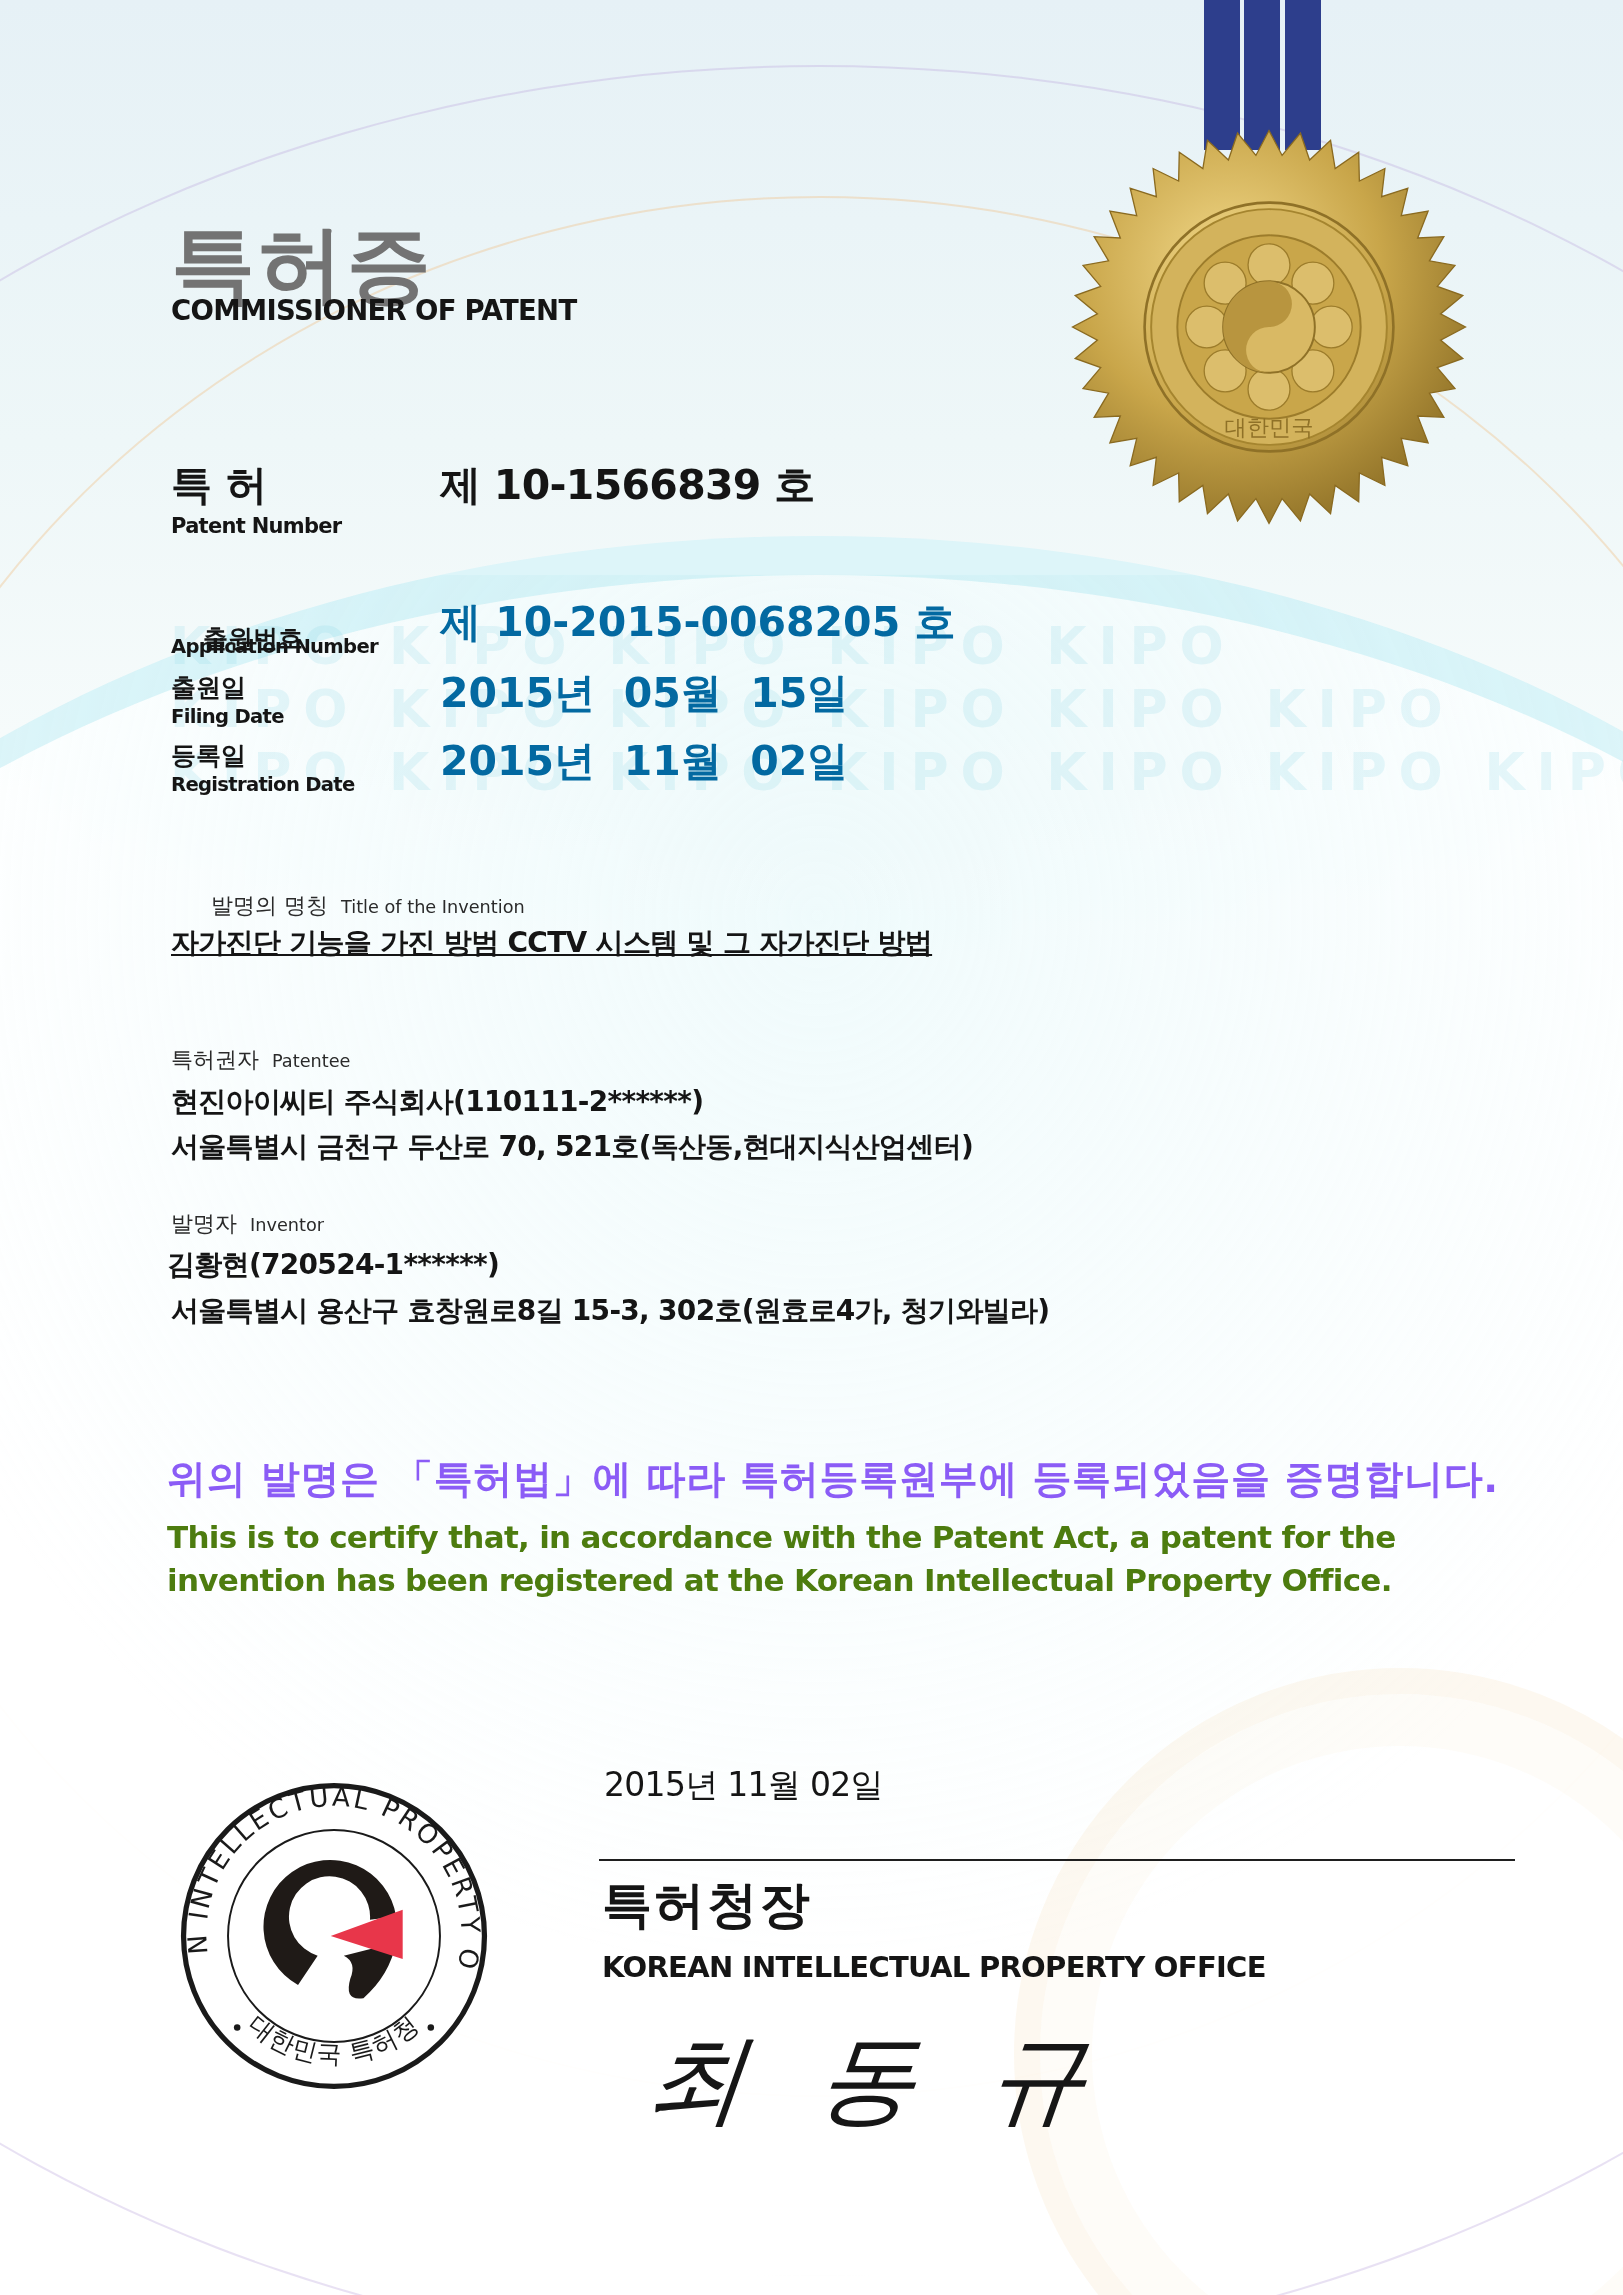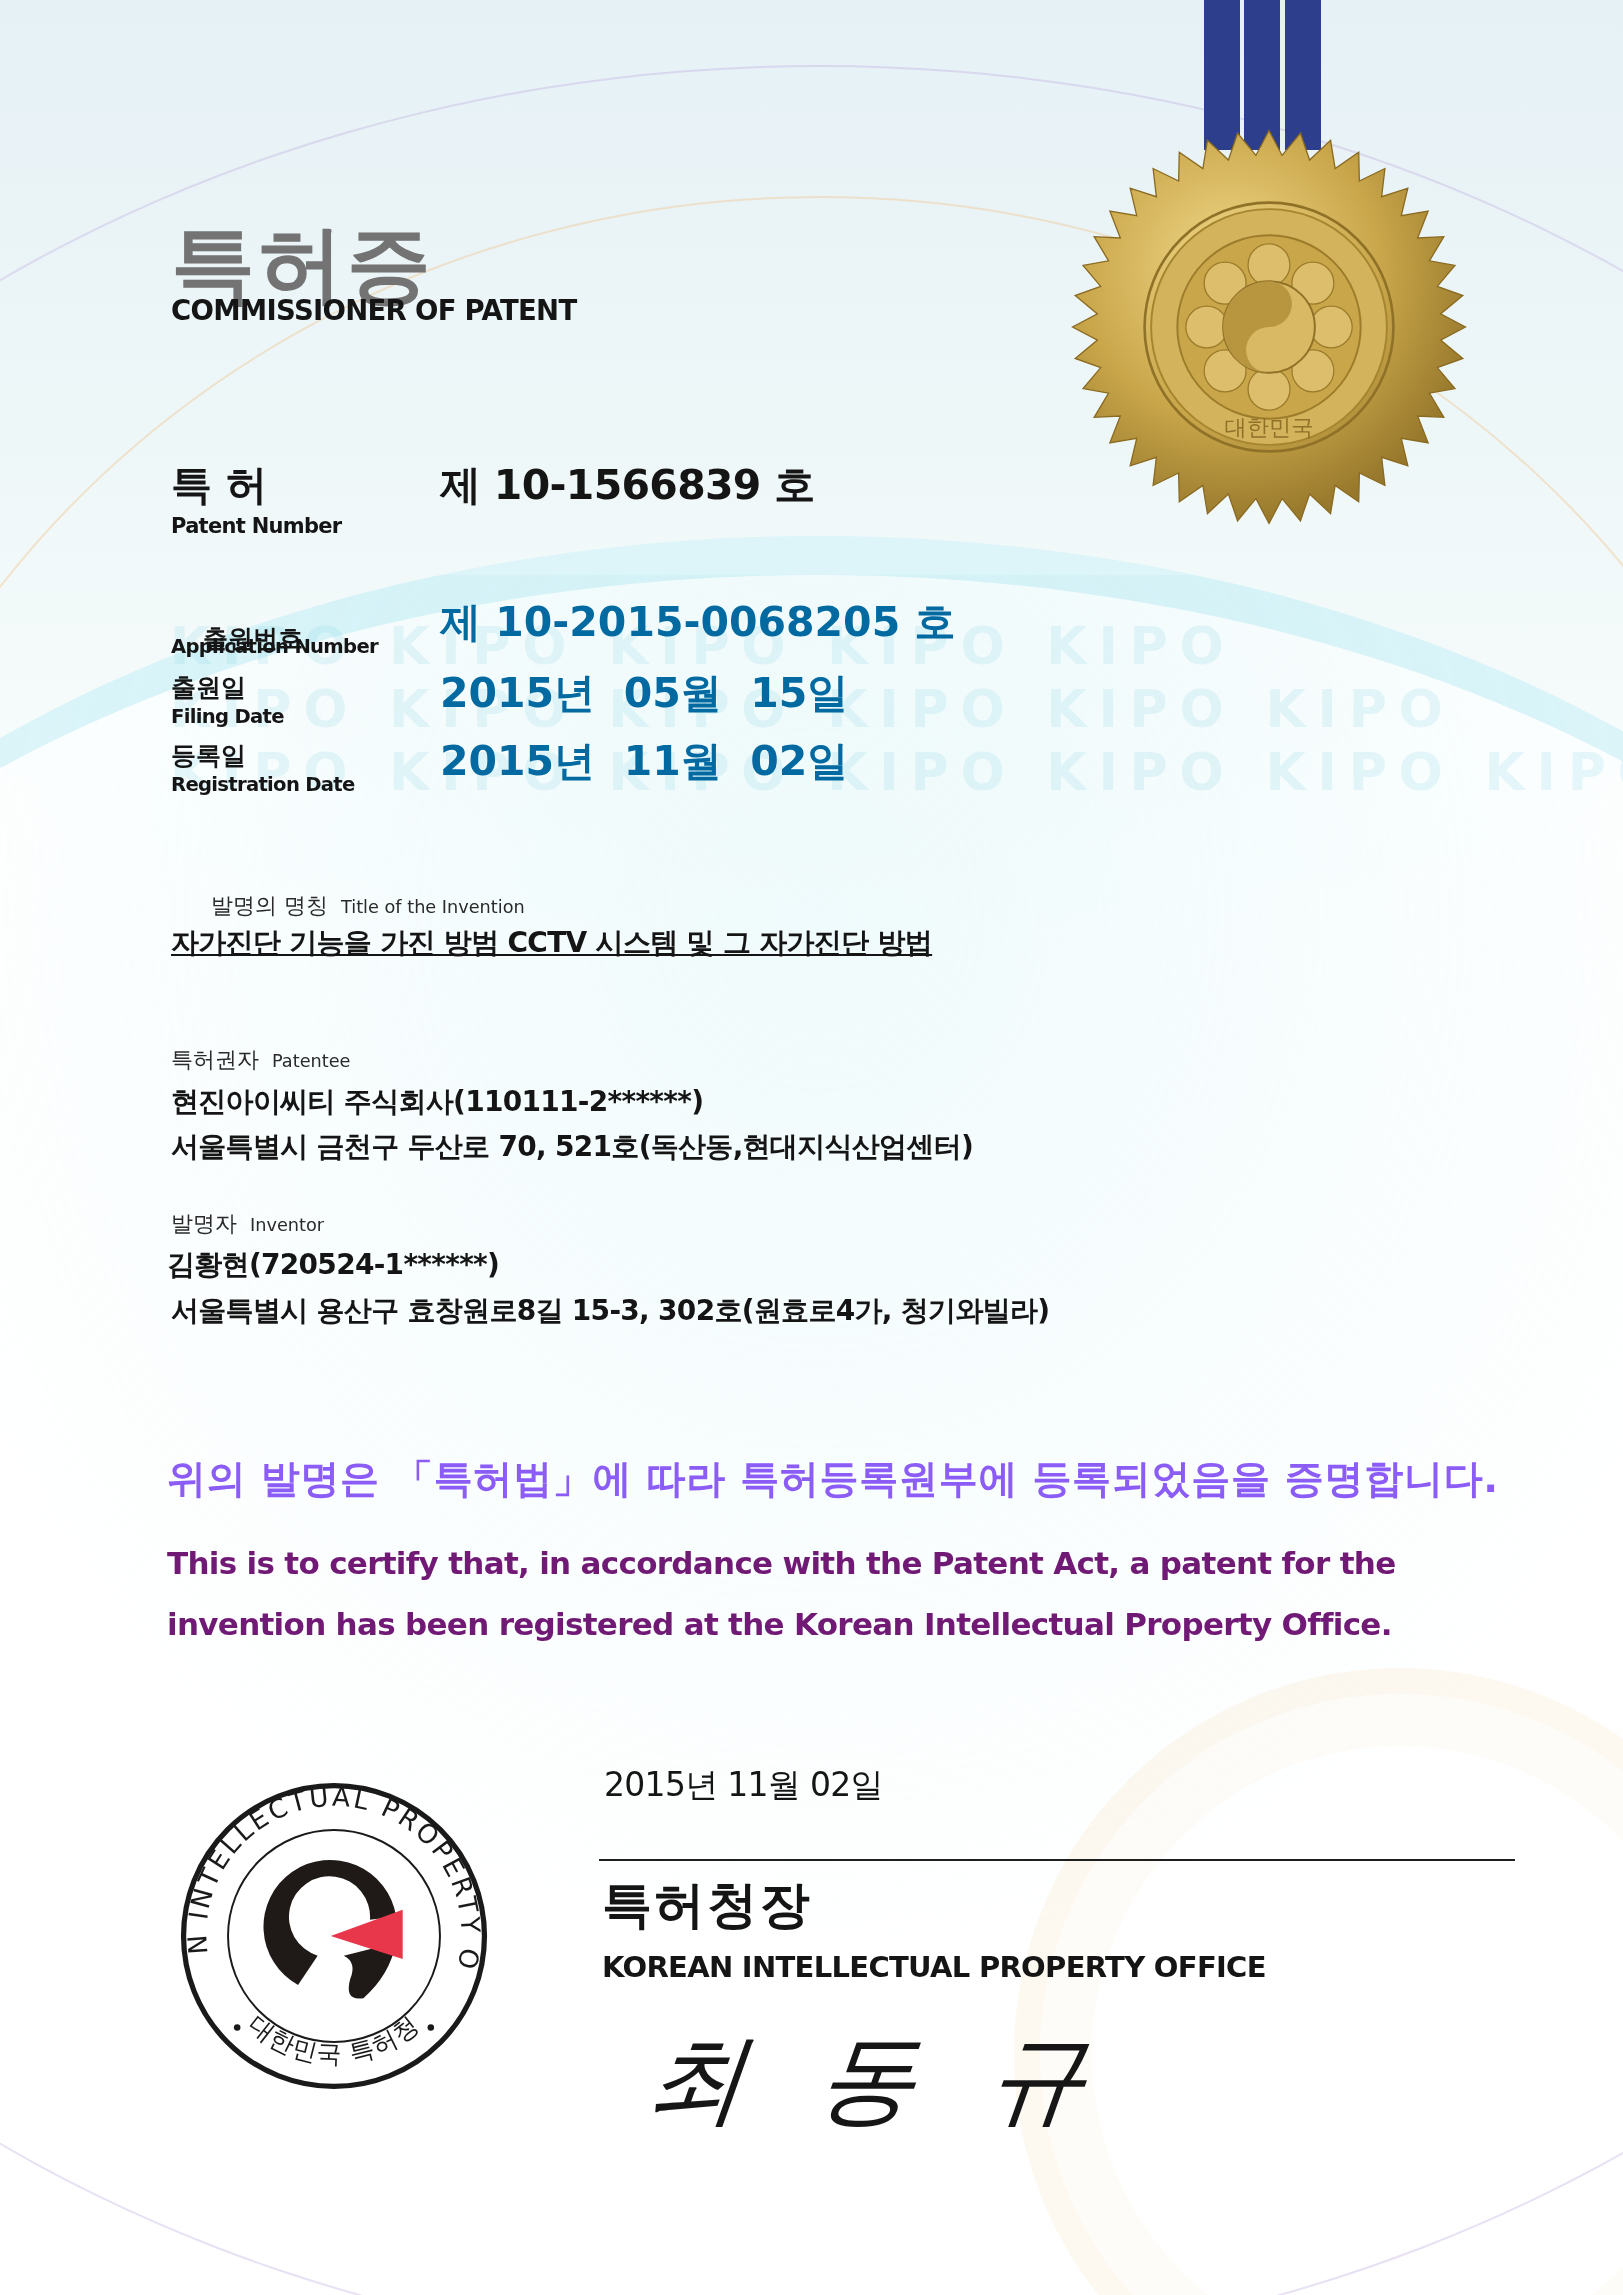--- a/index.html
+++ b/index.html
@@ -53,21 +53,21 @@
   .label-en-sm { font-size: 19.6px; font-weight: bold; color: #151515; letter-spacing: -0.7px; }
   .value-lg { font-size: 41px; font-weight: bold; color: #151515; letter-spacing: -0.7px; }
   .label-ko-md { font-size: 25px; font-weight: bold; color: #151515; }
   .value-md { font-size: 41px; font-weight: bold; color: #0369a1; letter-spacing: 0px; }
 
   .sec-label { font-size: 22px; color: #2a2a2a; }
   .sec-label .en { font-size: 17.7px; margin-left: 13px; color: #2a2a2a; }
   .sec-value { font-size: 28px; font-weight: bold; color: #151515; letter-spacing: -0.7px; }
 
   .cert-ko { left: 167px; top: 1452px; font-size: 39px; font-weight: bold; color: #8b5cf6; letter-spacing: 0.7px; }
-  .cert-en { left: 167px; top: 1516px; font-size: 31px; font-weight: bold; color: #701a75; line-height: 61px; white-space: normal; width: 1374px; letter-spacing: -0.7px; margin-top: 17px; }
+  .cert-en { left: 167px; top: 1516px; font-size: 31px; font-weight: bold; color: #4d7c0f; line-height: 43px; white-space: normal; width: 1374px; letter-spacing: -0.7px; }
 
   .issue-date { left: 604px; top: 1763px; font-size: 33px; color: #151515; letter-spacing: -0.7px; }
   .rule { position: absolute; left: 599px; top: 1859px; width: 916px; height: 2px; background: #1f1f1f; }
   .commish-ko { left: 602px; top: 1872px; font-size: 50px; font-weight: bold; color: #151515; letter-spacing: 2.6px; }
   .commish-en { left: 602px; top: 1948px; font-size: 29px; font-weight: bold; color: #151515; line-height: 38px; letter-spacing: -0.7px; }
   .signature { left: 648px; top: 2015px; font-size: 98px; color: #161616; font-family: "DejaVu Serif", "Liberation Serif", serif; font-style: italic; letter-spacing: 72px; transform: skewX(-6deg); }
   .kipo-seal { position: absolute; left: 177px; top: 1779px; width: 314px; height: 314px; }
 </style>
 </head>
 <body>

